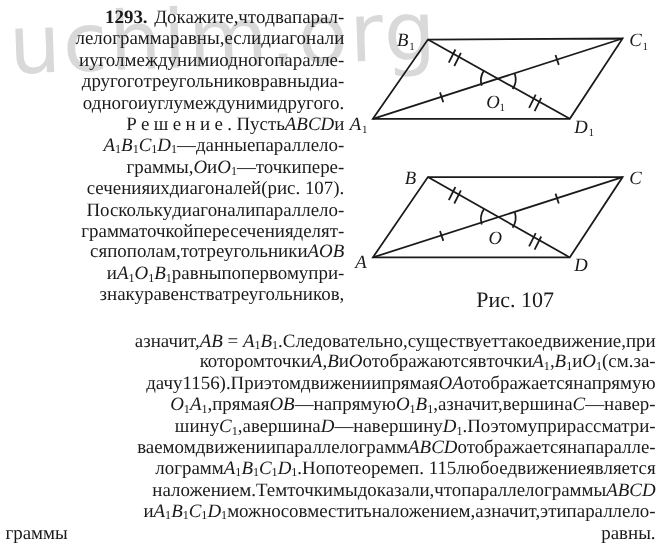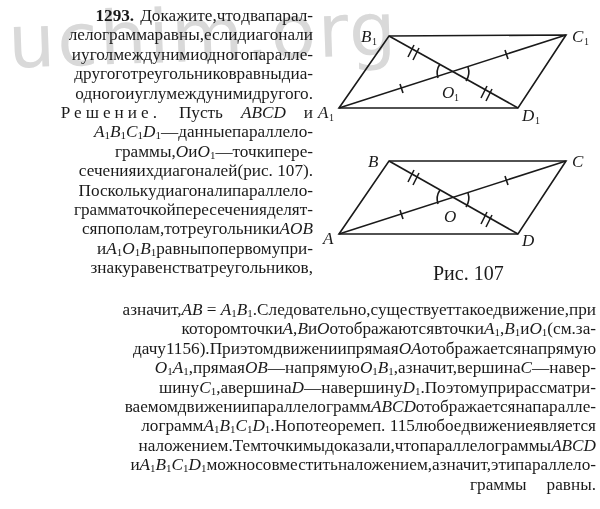--- a/index.html
+++ b/index.html
@@ -14,22 +14,22 @@
     font-size: 74px; color: #d9d9d9; letter-spacing: 2px;
     transform: rotate(-2deg); z-index: 0; user-select: none;
   }
   .col {
     position: absolute; left: 5px; top: 6px; width: 308px; z-index: 1;
   }
   .line {
     height: 19.4px; line-height: 19.4px; font-size: 17.2px;
     white-space: nowrap; display: flex; justify-content: flex-end;
   }
-  .line.last { justify-content: flex-end; gap: 20px; }
-  .line.indent { padding-left: 20px; gap: 18px; }
+  .line.last { justify-content: space-between; gap: 20px; }
+  .line.indent { padding-left: 20px; }
   .num { font-weight: bold; margin-right: 6px; }
   .spaced { letter-spacing: 4px; }
   i { font-style: italic; }
   sub { font-size: 11px; vertical-align: -2px; line-height: 0; }
   .bottom {
     position: absolute; left: 5px; top: 300px; width: 591px; z-index: 1;
   }
   .bottom .line { font-size: 17.2px; }
   .figure { position: absolute; left: 310px; top: 0; z-index: 1; }
   .caption {

